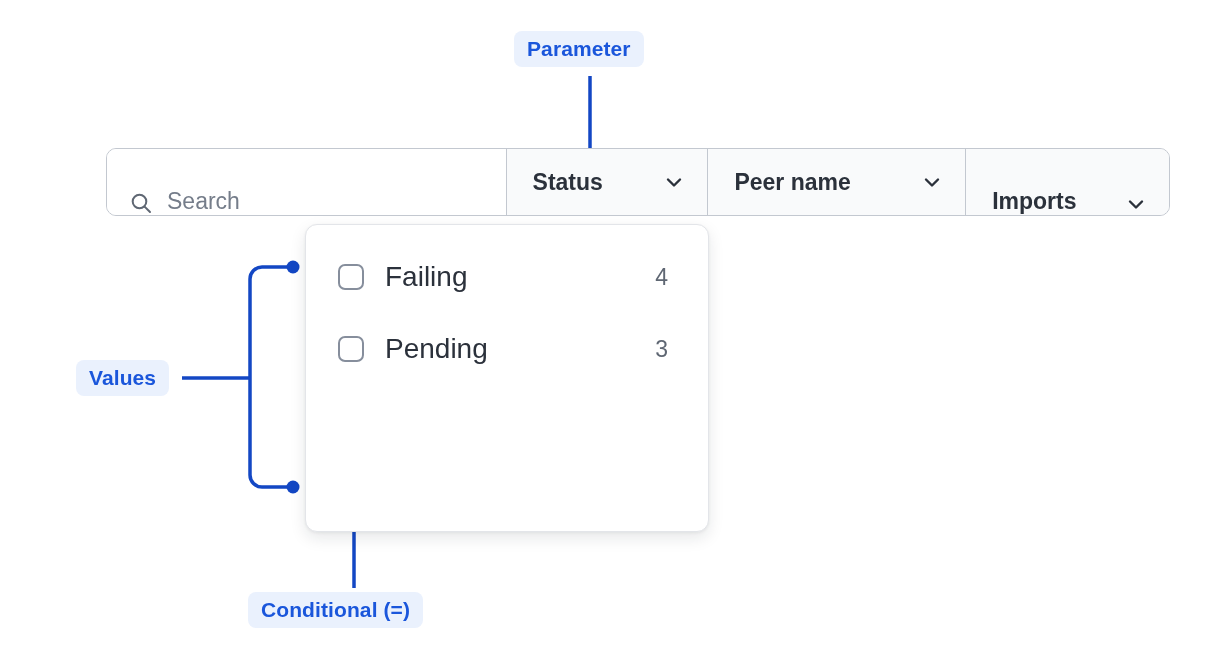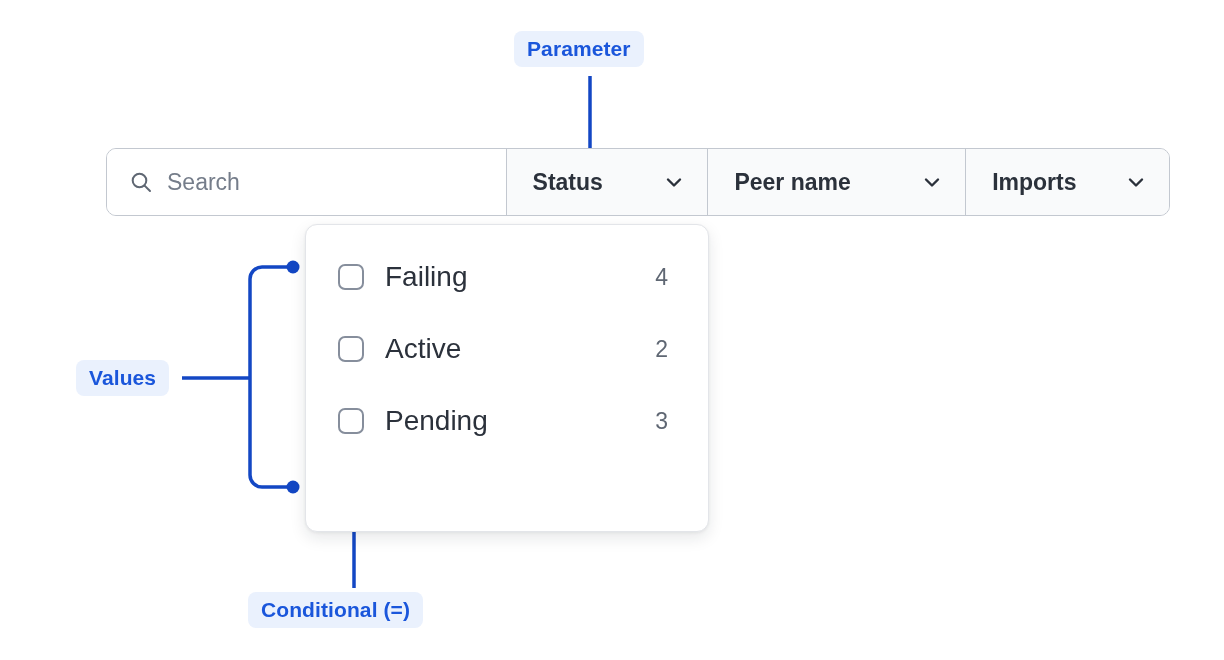--- a/index.html
+++ b/index.html
@@ -60,21 +60,21 @@
     border-radius: 10px;
     background: #f9fafb;
     display: flex;
     align-items: stretch;
     overflow: hidden;
   }
   .search-cell {
     width: 400px;
     background: #ffffff;
     display: flex;
-    align-items: center;
+    align-items: flex-end;
     padding-left: 22px;
     box-sizing: border-box;
     border-right: 1px solid #c3c8d0;
   }
   .search-icon-wrap {
     width: 24px;
     height: 24px;
     display: flex;
     align-items: center;
     justify-content: center;
@@ -102,21 +102,21 @@
     padding: 0 22px 0 26px;
     box-sizing: border-box;
     background: #f9fafb;
     border-right: 1px solid #c3c8d0;
     cursor: pointer;
     gap: 22px;
   }
   .filter-cell:last-child { border-right: none; }
   #cell-status { width: 202px; }
   #cell-peer-name { width: 258px; gap: 39px; }
-  #cell-imports { width: 203px; }
+  #cell-imports { width: 203px; align-items: flex-end; }
   .filter-label {
     font-size: 23px;
     color: #2b313b;
     white-space: nowrap;
     font-weight: bold;
   }
   .chev {
     flex: none;
     width: 22px;
     height: 22px;
@@ -238,25 +238,20 @@
   </div>
 
   <div id="dropdown-panel">
 
     <div class="option-row">
       <span class="checkbox"></span>
       <span class="option-label">Failing</span>
       <span class="option-count">4</span>
     </div>
 
-    <div class="option-row">
-      <span class="checkbox"></span>
-      <span class="option-label">Active</span>
-      <span class="option-count">2</span>
-    </div>
 
 
     <div class="option-row">
       <span class="checkbox"></span>
       <span class="option-label">Pending</span>
       <span class="option-count">3</span>
     </div>
 
   </div>
 

